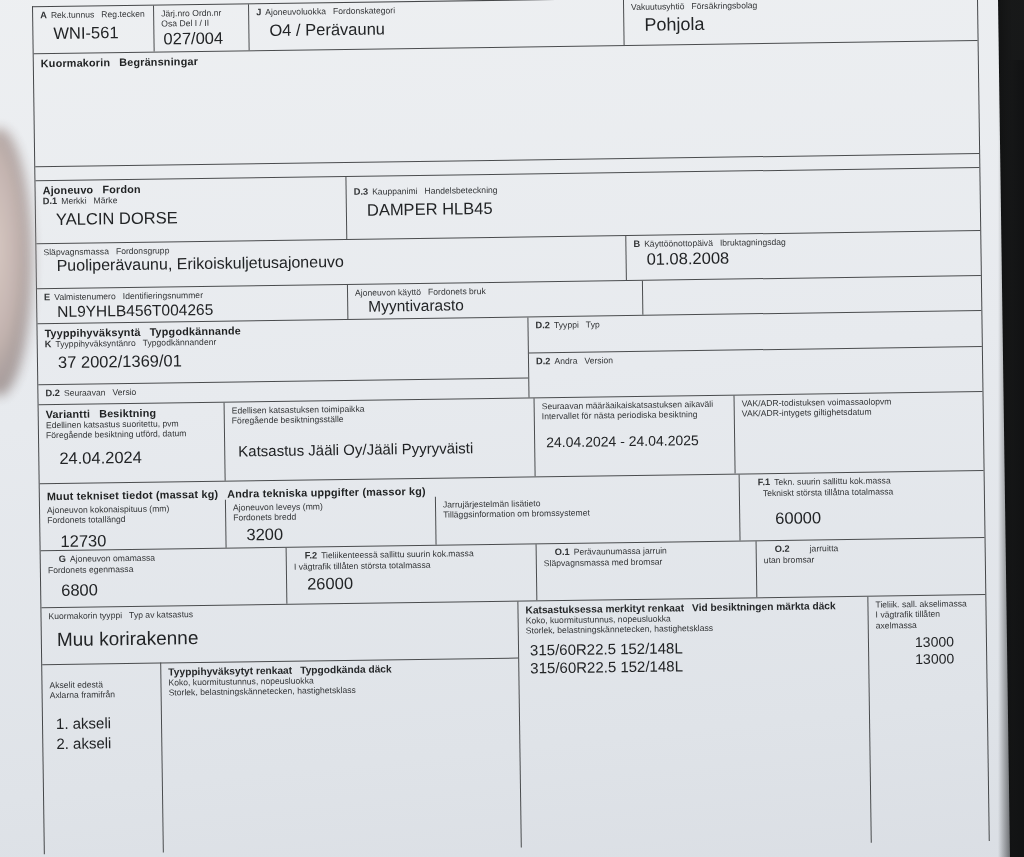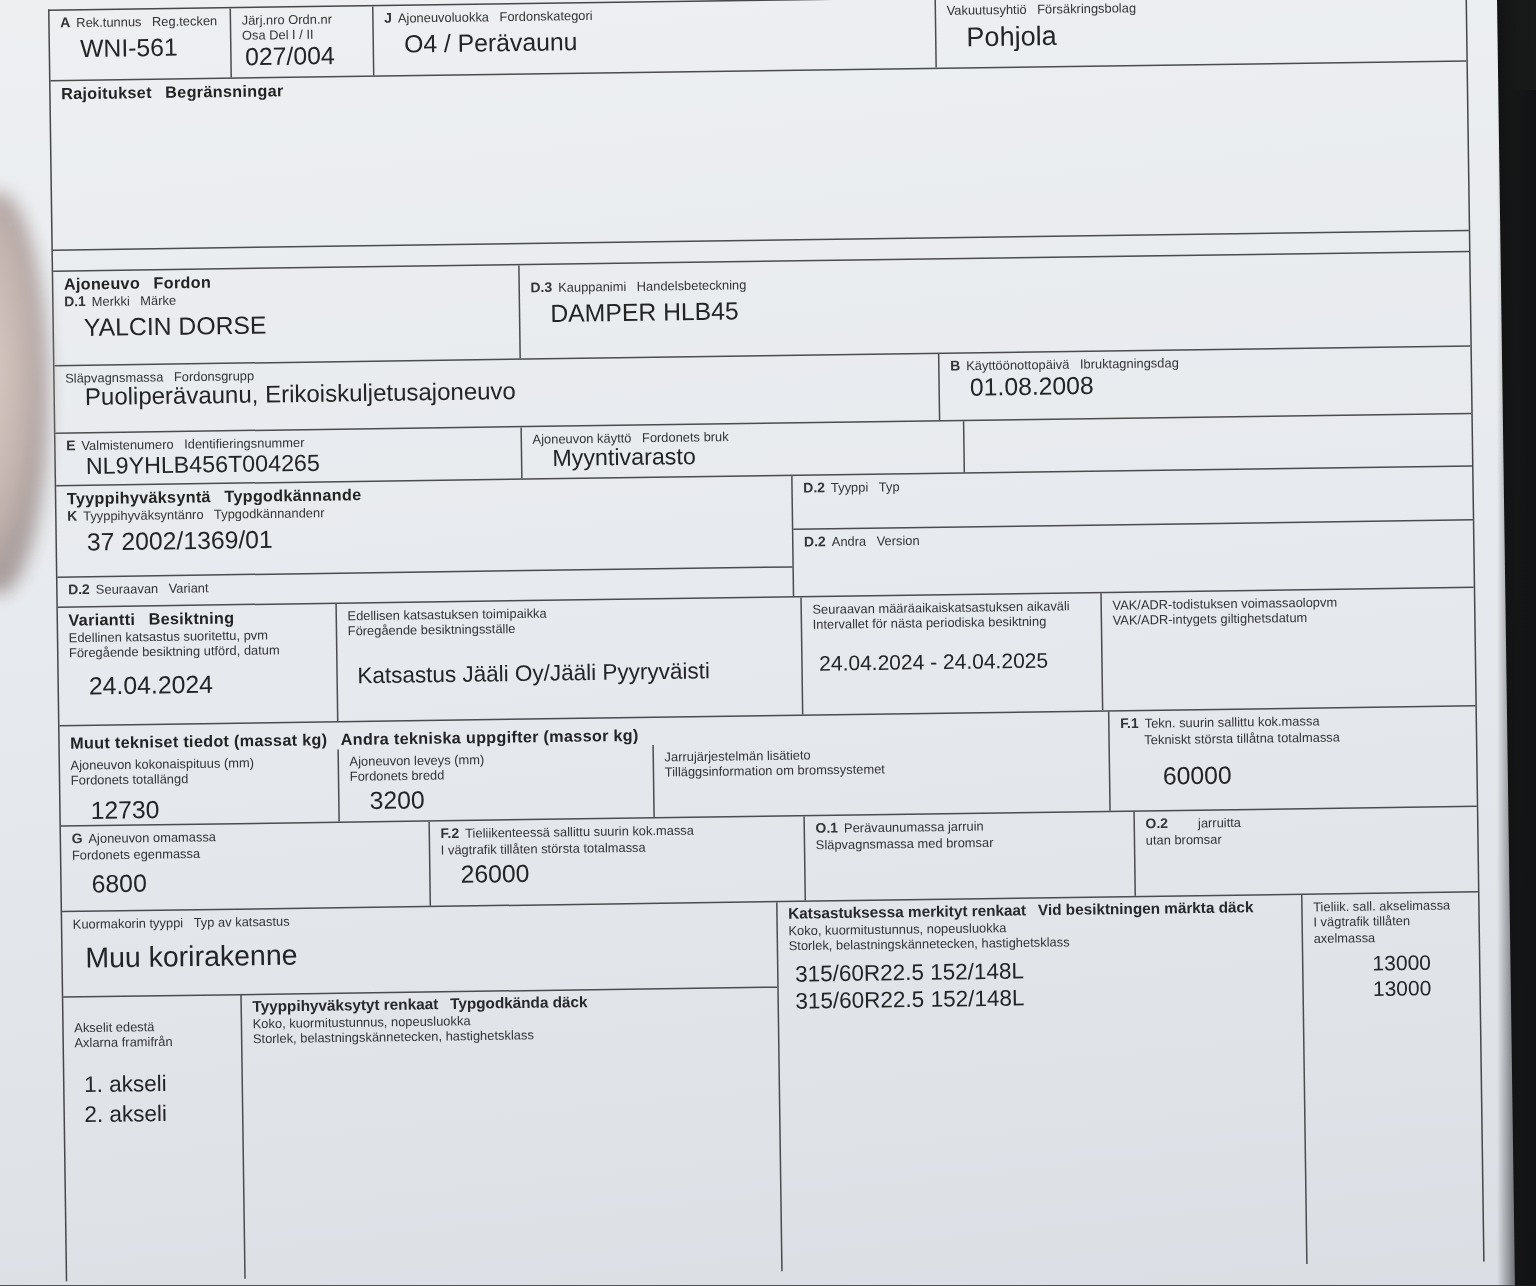--- a/index.html
+++ b/index.html
@@ -24,21 +24,21 @@
   .cell{padding:3px 6px 2px 7px;box-sizing:border-box;}
   .grow{flex:1 1 auto;}
   .w120{width:120px;flex:none;} .w95{width:95px;flex:none;} .w375{width:375px;flex:none;}
   .w310{width:310px;flex:none;} .w295{width:295px;flex:none;} .w355{width:355px;flex:none;}
   .w490{width:490px;flex:none;} .w185{width:185px;flex:none;} .w200{width:200px;flex:none;}
   .w245{width:245px;flex:none;} .w250{width:250px;flex:none;} .w220{width:220px;flex:none;}
   .lbl{font-size:8.6px;line-height:1.22;color:#323436;}
   .lbl .code{font-weight:bold;font-size:9.3px;margin-right:4px;}
   .lbl .sv{margin-left:7px;}
   .lbl.stack span{display:block;margin-left:0;}
-  .lbl.stack .code{display:inline;}
+  .lbl.stack .code{display:inline;margin-left:11px;}
   .sect{font-weight:bold;font-size:10.8px;letter-spacing:.2px;color:#212324;}
   .sect .sv{margin-left:9px;}
   .val{font-size:16.5px;color:#222426;padding:3px 0 1px 13px;white-space:nowrap;}
   .val.small{font-size:14px;} .val.med{font-size:15px;} .val.big{font-size:19px;}
   .gap{height:13px;}
   .h112{height:112px;} .h46{height:46px;} .h62{height:62px;} .h44{height:44px;}
   .h34{height:34px;} .h80{height:80px;} .h78{height:78px;} .h56{height:56px;}
   .col{display:flex;flex-direction:column;}
   .subcell{padding:3px 6px 2px 7px;box-sizing:border-box;}
   
@@ -93,21 +93,21 @@
           <div class="val">O4 / Perävaunu</div>
         </div>
         <div class="cell grow bl">
           <div class="lbl"><span>Vakuutusyhtiö</span><span class="sv">Försäkringsbolag</span></div>
           <div class="val" style="font-size:18px;">Pohjola</div>
         </div>
       </div>
 
       <div class="row h112 bt">
         <div class="cell grow">
-          <div class="lbl sect"><span>Rajoitukset</span><span class="sv">Begränsningar</span></div>
+          <div class="lbl sect"><span>Kuormakorin</span><span class="sv">Begränsningar</span></div>
         </div>
       </div>
 
       <div class="gap bt"></div>
 
       <div class="row h62 bt">
         <div class="cell w310">
           <div class="sect"><span>Ajoneuvo</span><span class="sv">Fordon</span></div>
           <div class="lbl"><b class="code">D.1</b><span>Merkki</span><span class="sv">Märke</span></div>
           <div class="val">YALCIN DORSE</div>
@@ -142,21 +142,21 @@
       </div>
 
       <div class="row h80 bt">
         <div class="col w490">
           <div class="subcell grow">
             <div class="sect"><span>Tyyppihyväksyntä</span><span class="sv">Typgodkännande</span></div>
             <div class="lbl"><b class="code">K</b><span>Tyyppihyväksyntänro</span><span class="sv">Typgodkännandenr</span></div>
             <div class="val">37 2002/1369/01</div>
           </div>
           <div class="subcell bt" style="height:20px;">
-            <div class="lbl"><b class="code">D.2</b><span>Seuraavan</span><span class="sv">Variant</span></div>
+            <div class="lbl"><b class="code">D.2</b><span>Seuraavan</span><span class="sv">Versio</span></div>
           </div>
         </div>
         <div class="col grow bl">
           <div class="subcell bb" style="height:36px;">
             <div class="lbl"><b class="code">D.2</b><span>Tyyppi</span><span class="sv">Typ</span></div>
           </div>
           <div class="subcell grow">
             <div class="lbl"><b class="code">D.2</b><span>Andra</span><span class="sv">Version</span></div>
           </div>
         </div>

